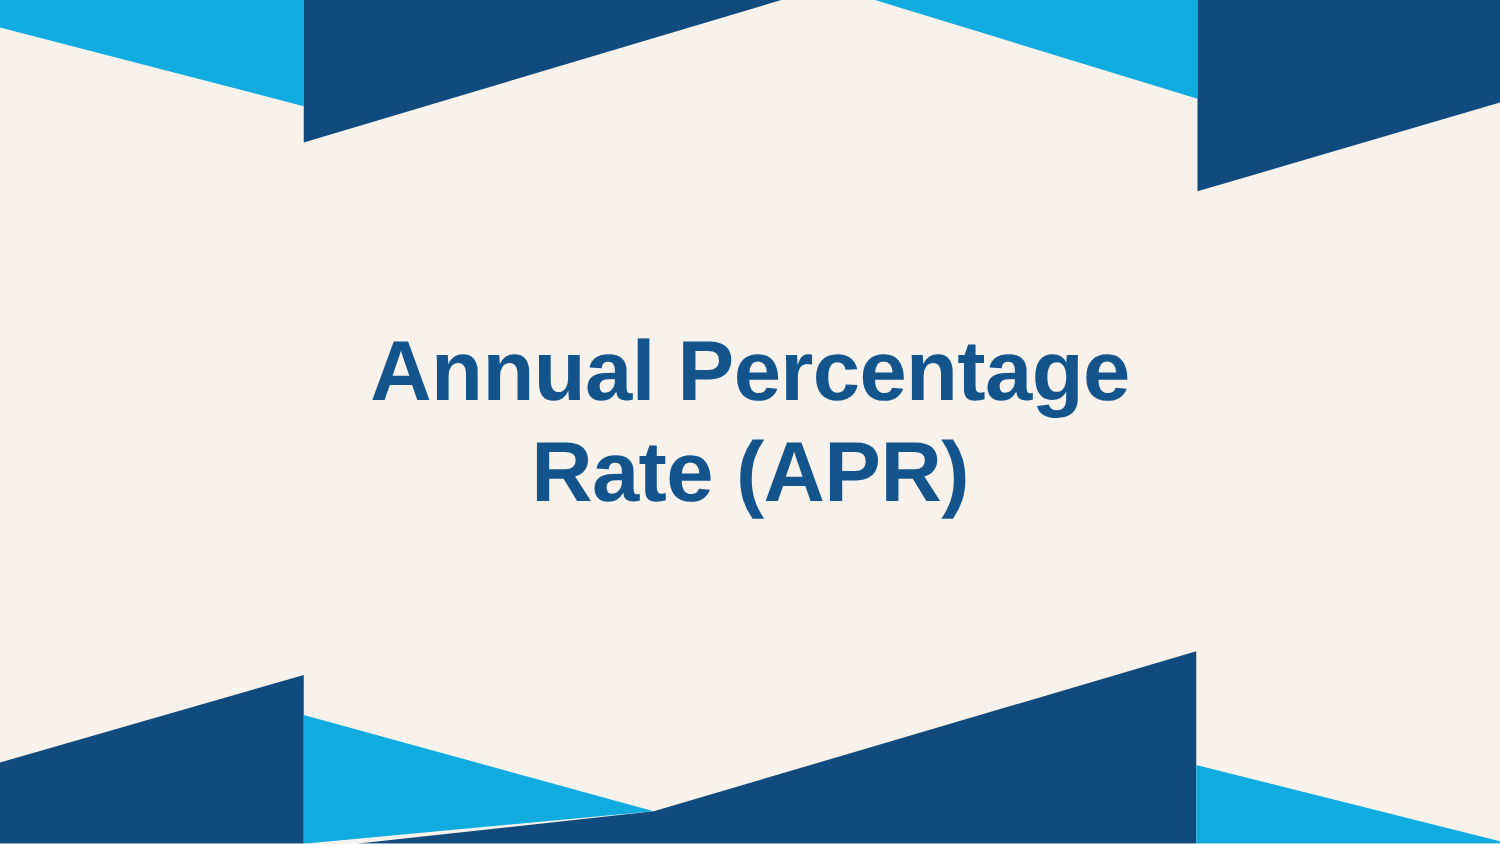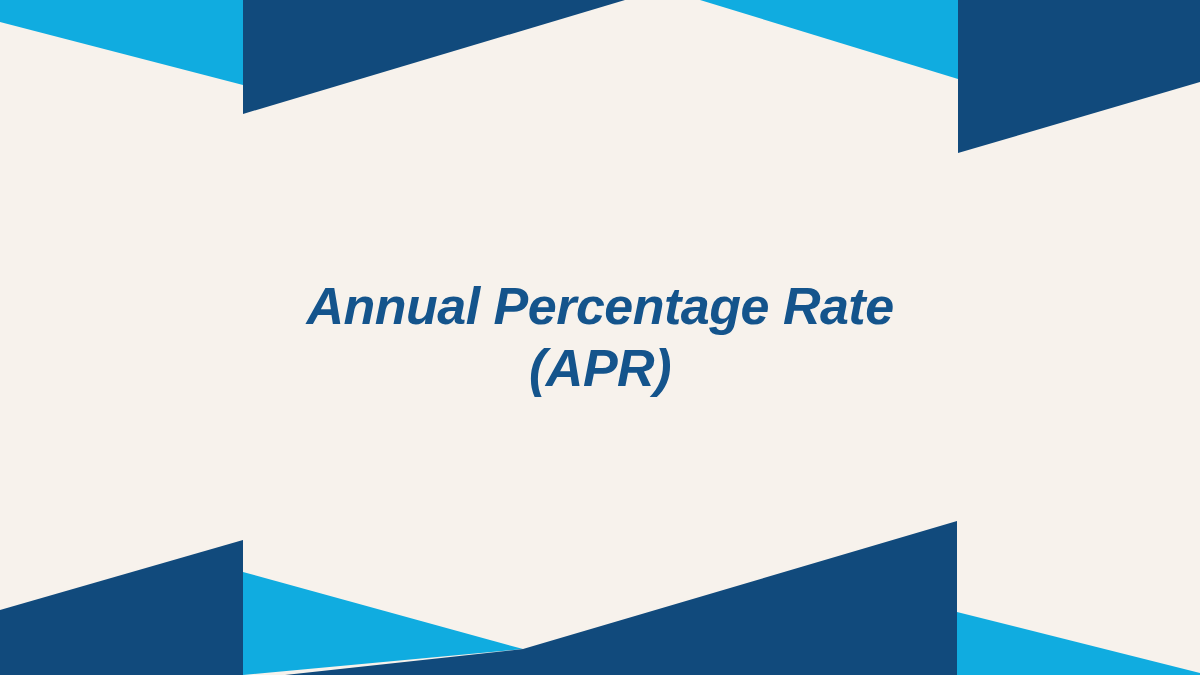--- a/index.html
+++ b/index.html
@@ -32,27 +32,26 @@
     display: flex;
     flex-direction: column;
     align-items: center;
     justify-content: center;
     text-align: center;
   }
   .title-text {
     color: #14548c;
     font-family: "Liberation Sans", "DejaVu Sans", sans-serif;
     font-weight: 700;
-    font-size: 52px;
+    font-size: 68px;
     line-height: 1.18;
     letter-spacing: -0.5px;
     max-width: 680px;
     margin: 0;
     padding: 0;
-    font-style: italic;
     -webkit-font-smoothing: antialiased;
   }
 </style>
 </head>
 <body>
 
 <div class="slide">
 
   <svg class="deco-layer" viewBox="0 0 1200 675" width="1200" height="675" xmlns="http://www.w3.org/2000/svg" preserveAspectRatio="none">
 

